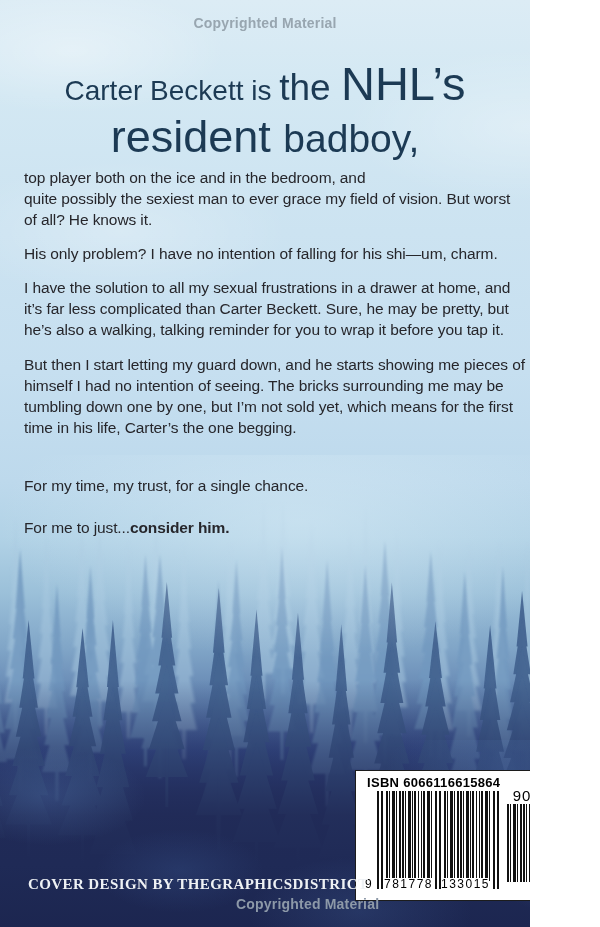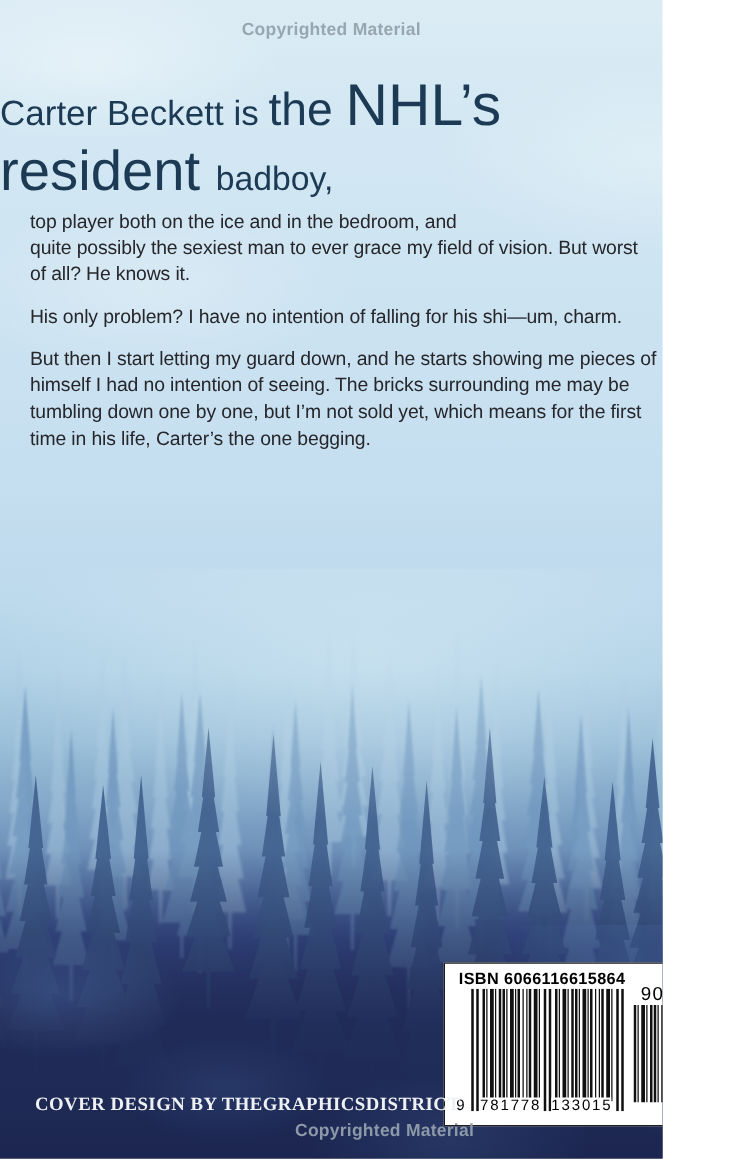--- a/index.html
+++ b/index.html
@@ -26,26 +26,26 @@
       radial-gradient(160px 80px at 60% 92%, rgba(90,135,200,.16), transparent 70%),
       radial-gradient(100px 50px at 95% 75%, rgba(100,150,210,.18), transparent 70%);}
   .ice-tex{position:absolute;left:0;top:0;width:600px;height:420px;z-index:1;
     background:
       radial-gradient(220px 90px at 12% 12%, rgba(255,255,255,.35), transparent 70%),
       radial-gradient(260px 110px at 88% 30%, rgba(255,255,255,.30), transparent 70%),
       radial-gradient(240px 100px at 20% 55%, rgba(255,255,255,.25), transparent 70%);}
   
   .copyright-top{position:absolute;top:15px;left:0;width:100%;text-align:center;z-index:4;
     color:#98a6b0;font-size:14px;font-weight:600;letter-spacing:.2px;}
-  .title{position:absolute;top:60px;left:0;right:0;z-index:4;
+  .title{position:absolute;top:60px;left:0;right:0;text-align:center;z-index:4;
     color:#1c3a54;line-height:1;}
   .t-line{display:block;}
   .t-sm{font-size:28px;} .t-md{font-size:37px;} .t-lg{font-size:47px;}
   .t-line2{margin-top:7px;}
-  .t-lg2{font-size:45px;} .t-sm2{font-size:27px;}
+  .t-lg2{font-size:45px;} .t-sm2{font-size:39px;}
   .blurb{position:absolute;top:167px;left:24px;width:552px;z-index:4;
     color:#26262b;font-size:15.5px;line-height:1.36;text-align:left;letter-spacing:-.1px;}
   .para{white-space:pre-line;margin:0 0 13px 0;}
   .para:last-child{margin-bottom:0;}
   .closing{margin-top:16px;}
   .pline{display:block;}
   
   .barcode-box{position:absolute;left:355px;top:770px;width:219px;height:131px;z-index:5;
     background:#fff;border:1px solid #1c1c1c;box-sizing:border-box;color:#000;}
   .isbn-label{position:absolute;left:11px;top:4px;font-size:13px;font-weight:bold;letter-spacing:.3px;}
@@ -481,24 +481,31 @@
   <div class="title">
     <span class="t-line"><span class="t-sm">Carter Beckett is </span><span class="t-md">the </span><span class="t-lg">NHL’s</span></span>
     <span class="t-line t-line2"><span class="t-lg2">resident </span><span class="t-sm2">badboy,</span></span>
   </div>
 
   <div class="blurb">
     <p class="para">top player both on the ice and in the bedroom, and
 quite possibly the sexiest man to ever grace my field of vision. But worst
 of all? He knows it.</p>
     <p class="para">His only problem? I have no intention of falling for his shi—um, charm.</p>
+    <p class="para">I have the solution to all my sexual frustrations in a drawer at home, and
+it’s far less complicated than Carter Beckett. Sure, he may be pretty, but
+he’s also a walking, talking reminder for you to wrap it before you tap it.</p>
     <p class="para">But then I start letting my guard down, and he starts showing me pieces of
 himself I had no intention of seeing. The bricks surrounding me may be
 tumbling down one by one, but I’m not sold yet, which means for the first
 time in his life, Carter’s the one begging.</p>
+    <p class="para closing">
+      <span class="pline">For my time, my trust, for a single chance.</span>
+      <span class="pline"><span>For me to just...</span><b>consider him.</b></span>
+    </p>
   </div>
 
   <div class="barcode-box">
     <div class="isbn-label">ISBN 6066116615864</div>
     <div class="main-barcode">
       <svg id="bars-main" width="135" height="98" viewBox="0 0 135 98">
           <rect x="12" y="0" width="2" height="98" fill="#111"></rect>
           <rect x="16" y="0" width="2" height="98" fill="#111"></rect>
           <rect x="70" y="0" width="2" height="98" fill="#111"></rect>
           <rect x="74" y="0" width="2" height="98" fill="#111"></rect>

